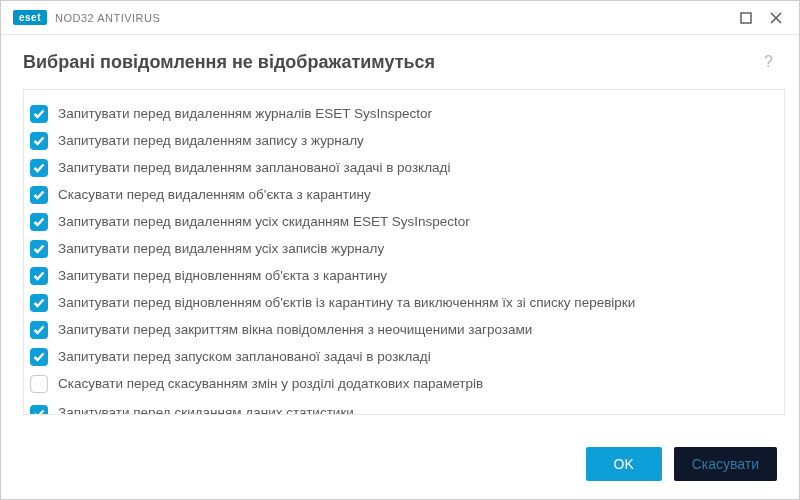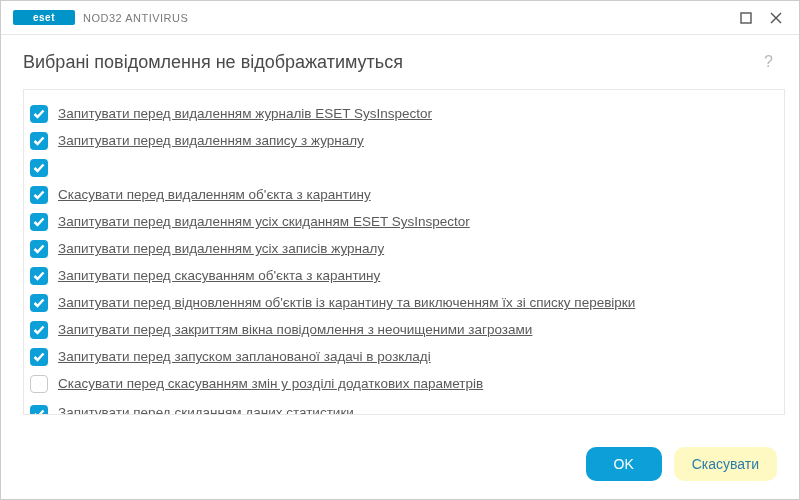--- a/index.html
+++ b/index.html
@@ -1,43 +1,43 @@
 <!DOCTYPE html>
 <html><head>
 <meta charset="utf-8">
 <style>
   * { box-sizing: border-box; margin: 0; padding: 0; }
   html, body { width: 800px; height: 500px; overflow: hidden; font-family: "Segoe UI", Arial, sans-serif; background: #fff; }
   .window { width: 800px; height: 500px; border: 1px solid #ccc; display: flex; flex-direction: column; }
   .titlebar { height: 34px; display: flex; align-items: center; padding: 0 8px 0 12px; border-bottom: 1px solid #e6e6e6; }
-  .brand-badge { background: #0094c8; color: #fff; font-size: 10px; font-weight: 700; padding: 2px 20px; border-radius: 2px; letter-spacing: 0.5px; }
+  .brand-badge { background: #0094c8; color: #fff; font-size: 10px; font-weight: 700; padding: 2px 6px; border-radius: 2px; letter-spacing: 0.5px; }
   .brand-text { font-size: 11px; color: #7a7a7a; margin-left: 8px; letter-spacing: 0.5px; }
   .titlebar-spacer { flex: 1; }
   .titlebar-btn { width: 30px; height: 24px; display: flex; align-items: center; justify-content: center; cursor: pointer; }
   .titlebar-btn svg { stroke: #555; stroke-width: 1.4; fill: none; }
   .header { padding: 14px 22px 8px 22px; display: flex; align-items: center; }
-  .header-title { font-size: 18px; color: #4a4a4a; font-weight: 400; flex: 1; }
+  .header-title { font-size: 18px; color: #4a4a4a; font-weight: 700; flex: 1; }
   .help-icon { color: #b8b8b8; font-size: 16px; cursor: pointer; padding: 4px; }
   .content-wrap { flex: 1; padding: 6px 14px 0 22px; min-height: 0; }
   .scroll-area { height: 326px; border: 1px solid #e8e8e8; background: #fff; overflow-y: auto; overflow-x: auto; padding: 10px 10px 0 4px; position: relative; }
   .scroll-area::-webkit-scrollbar { width: 14px; height: 14px; }
   .scroll-area::-webkit-scrollbar-track { background: #f3f3f3; }
   .scroll-area::-webkit-scrollbar-thumb { background: #d4d4d4; border-radius: 2px; }
   .row { display: flex; align-items: center; padding: 4px 0 4px 2px; min-height: 27px; }
   .chk { width: 18px; height: 18px; border-radius: 4px; display: flex; align-items: center; justify-content: center; flex-shrink: 0; cursor: pointer; }
   .chk.checked { background: #0d9fd8; }
   .chk.unchecked { background: #fff; border: 1.5px solid #c8c8c8; }
   .chk svg { stroke: #fff; stroke-width: 2.5; fill: none; }
-  .row-label { margin-left: 10px; font-size: 13.5px; color: #5a5a5a; white-space: nowrap; text-decoration: underline; }
+  .row-label { margin-left: 10px; font-size: 13.5px; color: #5a5a5a; white-space: nowrap; }
   .row.cut { overflow: hidden; height: 18px; align-items: flex-start; }
   .row.cut .chk, .row.cut .row-label { position: relative; top: 4px; }
   .footer { padding: 16px 22px 18px 0; display: flex; justify-content: flex-end; gap: 12px; }
-  .btn { min-width: 76px; height: 34px; border-radius: 10px; font-size: 14px; display: flex; align-items: center; justify-content: center; cursor: pointer; padding: 0 18px; }
+  .btn { min-width: 76px; height: 34px; border-radius: 2px; font-size: 14px; display: flex; align-items: center; justify-content: center; cursor: pointer; padding: 0 18px; }
   .btn-primary { background: #0d9fd8; color: #fff; }
-  .btn-secondary { background: #fef9c3; color: #2c7ca8; }
+  .btn-secondary { background: #0f172a; color: #2c7ca8; }
 </style>
 </head>
 <body>
 
 <div class="window">
 
   <div class="titlebar">
     <span class="brand-badge">eset</span>
     <span class="brand-text">NOD32 ANTIVIRUS</span>
     <div class="titlebar-spacer"></div>
@@ -77,20 +77,21 @@
             </svg>
           </div>
         <span class="row-label">Запитувати перед видаленням запису з журналу</span>
       </div>
       <div class="row">
         <div class="chk checked">
             <svg width="12" height="10" viewBox="0 0 12 10">
               <polyline points="1.5,5 4.5,8 10.5,1.5"></polyline>
             </svg>
           </div>
+        <span class="row-label">Запитувати перед видаленням запланованої задачі в розкладі</span>
       </div>
       <div class="row">
         <div class="chk checked">
             <svg width="12" height="10" viewBox="0 0 12 10">
               <polyline points="1.5,5 4.5,8 10.5,1.5"></polyline>
             </svg>
           </div>
         <span class="row-label">Скасувати перед видаленням об'єкта з карантину</span>
       </div>
       <div class="row">
@@ -108,21 +109,21 @@
             </svg>
           </div>
         <span class="row-label">Запитувати перед видаленням усіх записів журналу</span>
       </div>
       <div class="row">
         <div class="chk checked">
             <svg width="12" height="10" viewBox="0 0 12 10">
               <polyline points="1.5,5 4.5,8 10.5,1.5"></polyline>
             </svg>
           </div>
-        <span class="row-label">Запитувати перед скасуванням об'єкта з карантину</span>
+        <span class="row-label">Запитувати перед відновленням об'єкта з карантину</span>
       </div>
       <div class="row">
         <div class="chk checked">
             <svg width="12" height="10" viewBox="0 0 12 10">
               <polyline points="1.5,5 4.5,8 10.5,1.5"></polyline>
             </svg>
           </div>
         <span class="row-label">Запитувати перед відновленням об'єктів із карантину та виключенням їх зі списку перевірки</span>
       </div>
       <div class="row">

